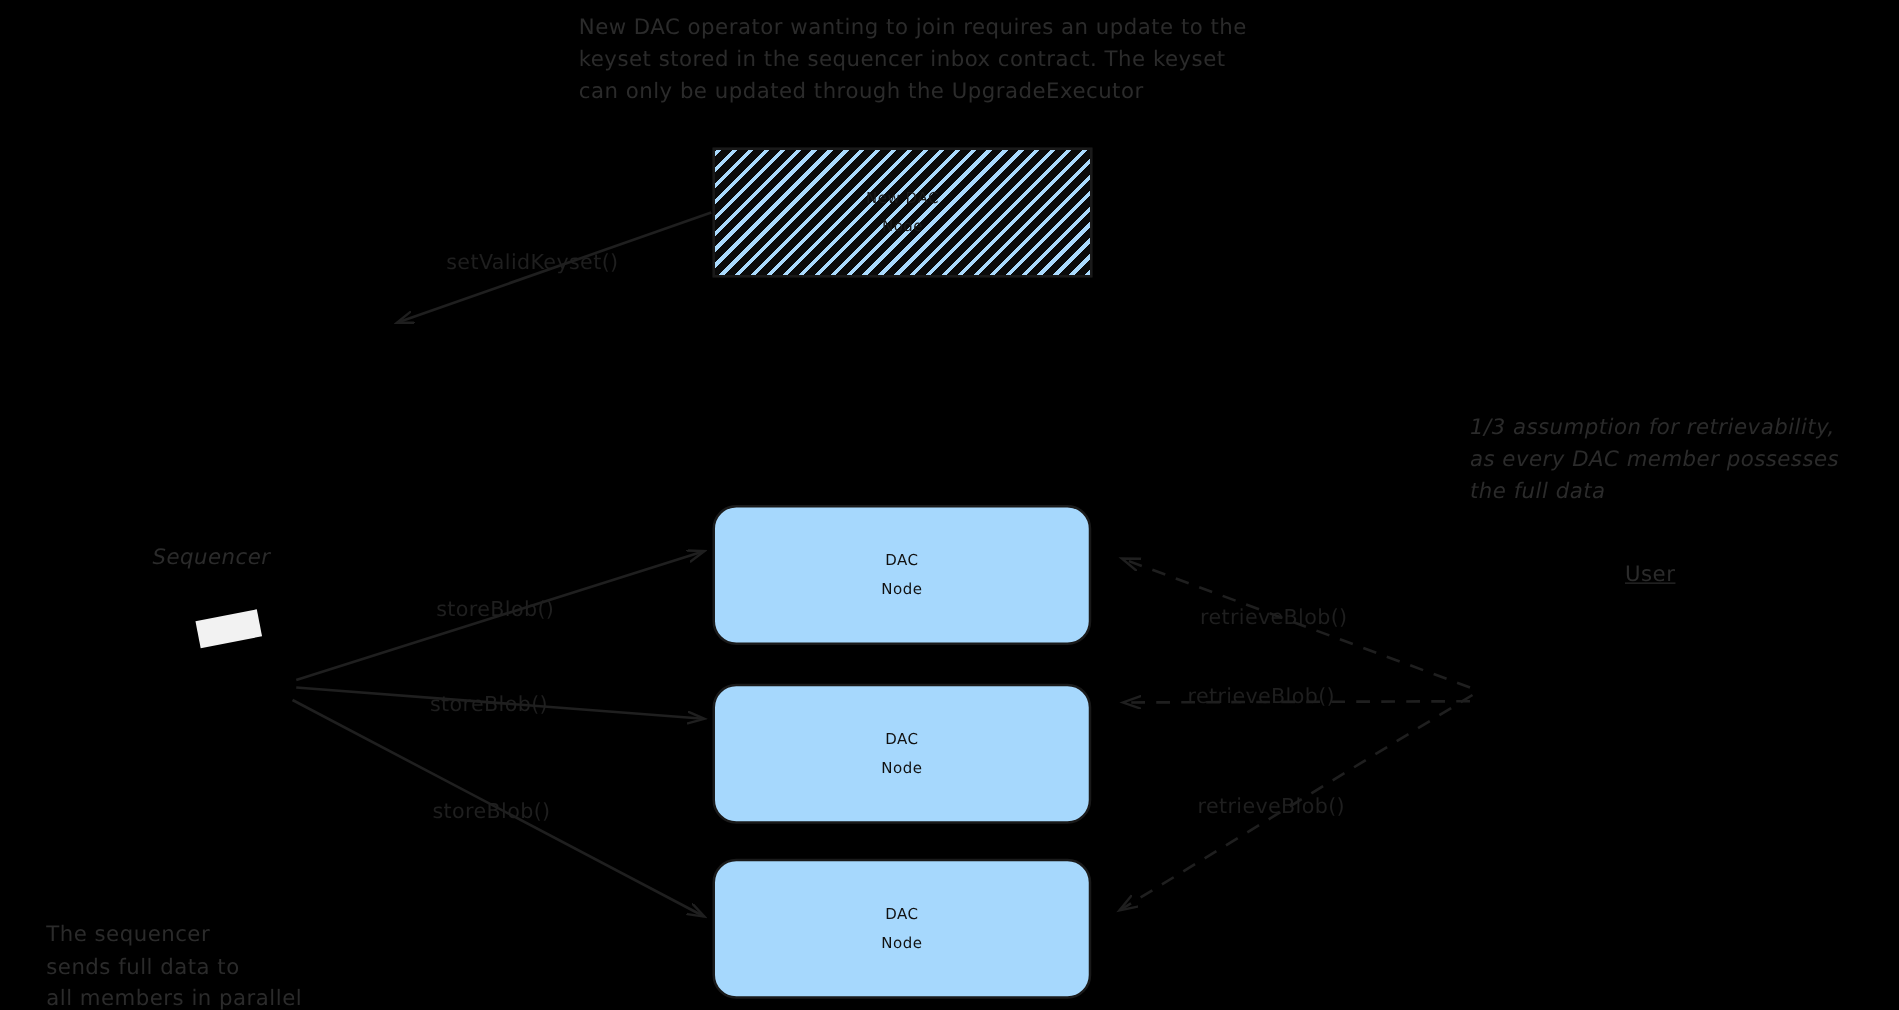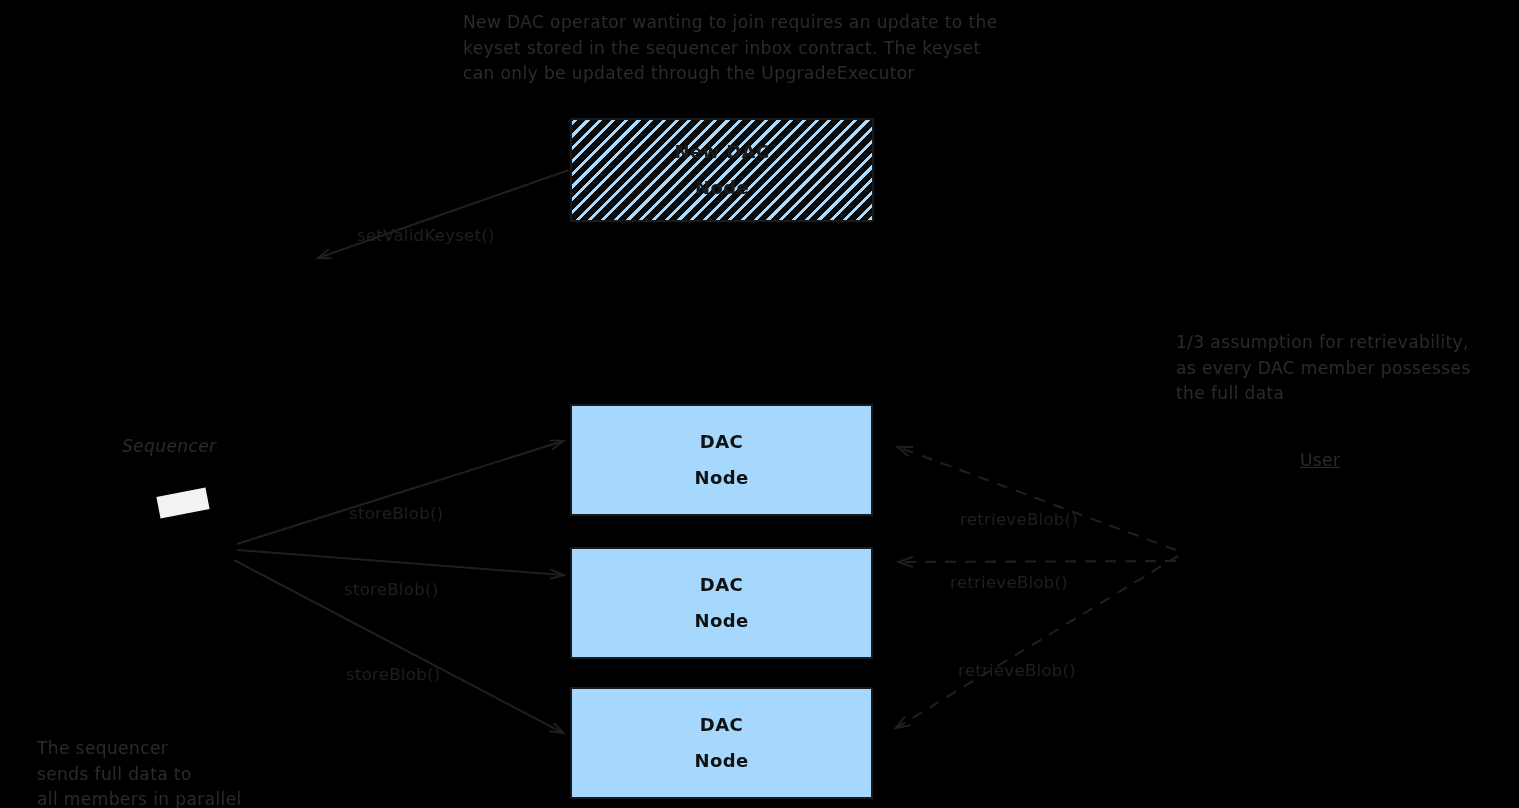--- a/index.html
+++ b/index.html
@@ -32,21 +32,20 @@
     letter-spacing: 0.4px;
     white-space: pre-line;
   }
   .edge-label {
     position: absolute;
     color: #1f1f1f;
     font-family: "DejaVu Sans", sans-serif;
     font-size: 16.5px;
     letter-spacing: 0.3px;
     white-space: nowrap;
-    margin-top: 26px;
   }
   .actor-label {
     position: absolute;
     color: #2b2b2b;
     font-family: "DejaVu Sans", sans-serif;
     font-size: 17px;
     letter-spacing: 0.4px;
     white-space: nowrap;
   }
   .box {
@@ -54,31 +53,31 @@
     box-sizing: border-box;
     border: 2px solid #1a1a1a;
     display: flex;
     align-items: center;
     justify-content: center;
     text-align: center;
   }
   .box-text {
     color: #111111;
     font-family: "DejaVu Sans", sans-serif;
-    font-size: 18px;
-    line-height: 36px;
+    font-size: 12px;
+    line-height: 23px;
     letter-spacing: 0.4px;
     white-space: pre-line;
-    font-weight: bold;
   }
   .box.pink {
     background: #fccfce;
   }
   .box.blue {
     background: #a6d8fd;
+    border-radius: 19px;
   }
   .box.hatch {
     background-color: #0a0a0a;
     background-image: repeating-linear-gradient(
       -45deg,
       #aadafd 0px, #aadafd 3px,
       rgba(0,0,0,0) 3px, rgba(0,0,0,0) 9px
     );
   }
   .box.hatch .box-text {
@@ -133,21 +132,21 @@
 
     <g>
       <path d="M1178,556 L896,728" fill="none" stroke="#1f1f1f" stroke-width="2.1" stroke-dasharray="11 9" marker-end="url(#ah-dash)"></path>
     </g>
   </svg>
 
   <div class="note" style="left:463px; top:10px; width:630px;">New DAC operator wanting to join requires an update to the
 keyset stored in the sequencer inbox contract. The keyset
 can only be updated through the UpgradeExecutor</div>
 
-  <div class="note" style="left:1176px; top:330px; width:340px;">1/3 assumption for retrievability,
+  <div class="note" style="left:1176px; top:330px; width:340px;font-style:italic;">1/3 assumption for retrievability,
 as every DAC member possesses
 the full data</div>
 
   <div class="note" style="left:37px; top:700px; width:290px;margin-top:36px;">The sequencer
 sends full data to
 all members in parallel</div>
 
   <div class="box hatch" style="left:570px; top:118px; width:304px; height:104px;">
     <span class="box-text">New DAC
 Node</span>

